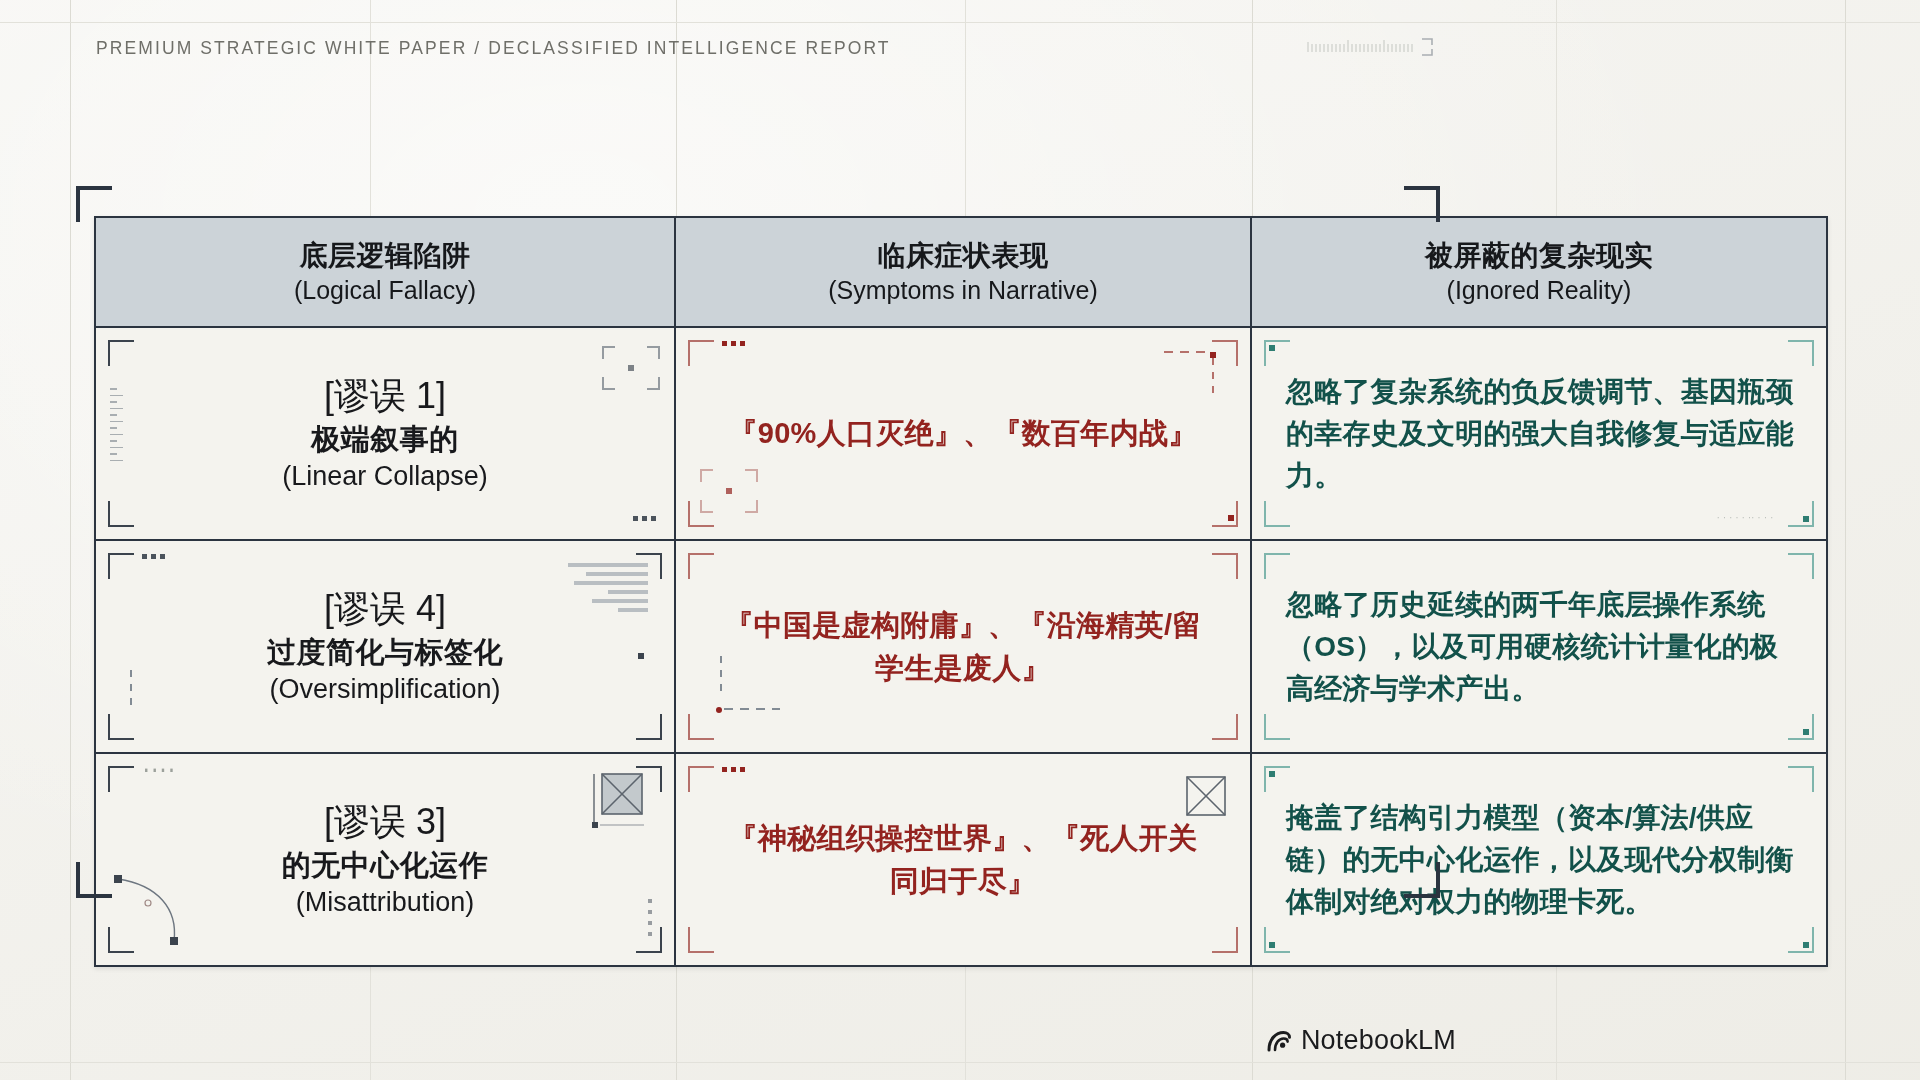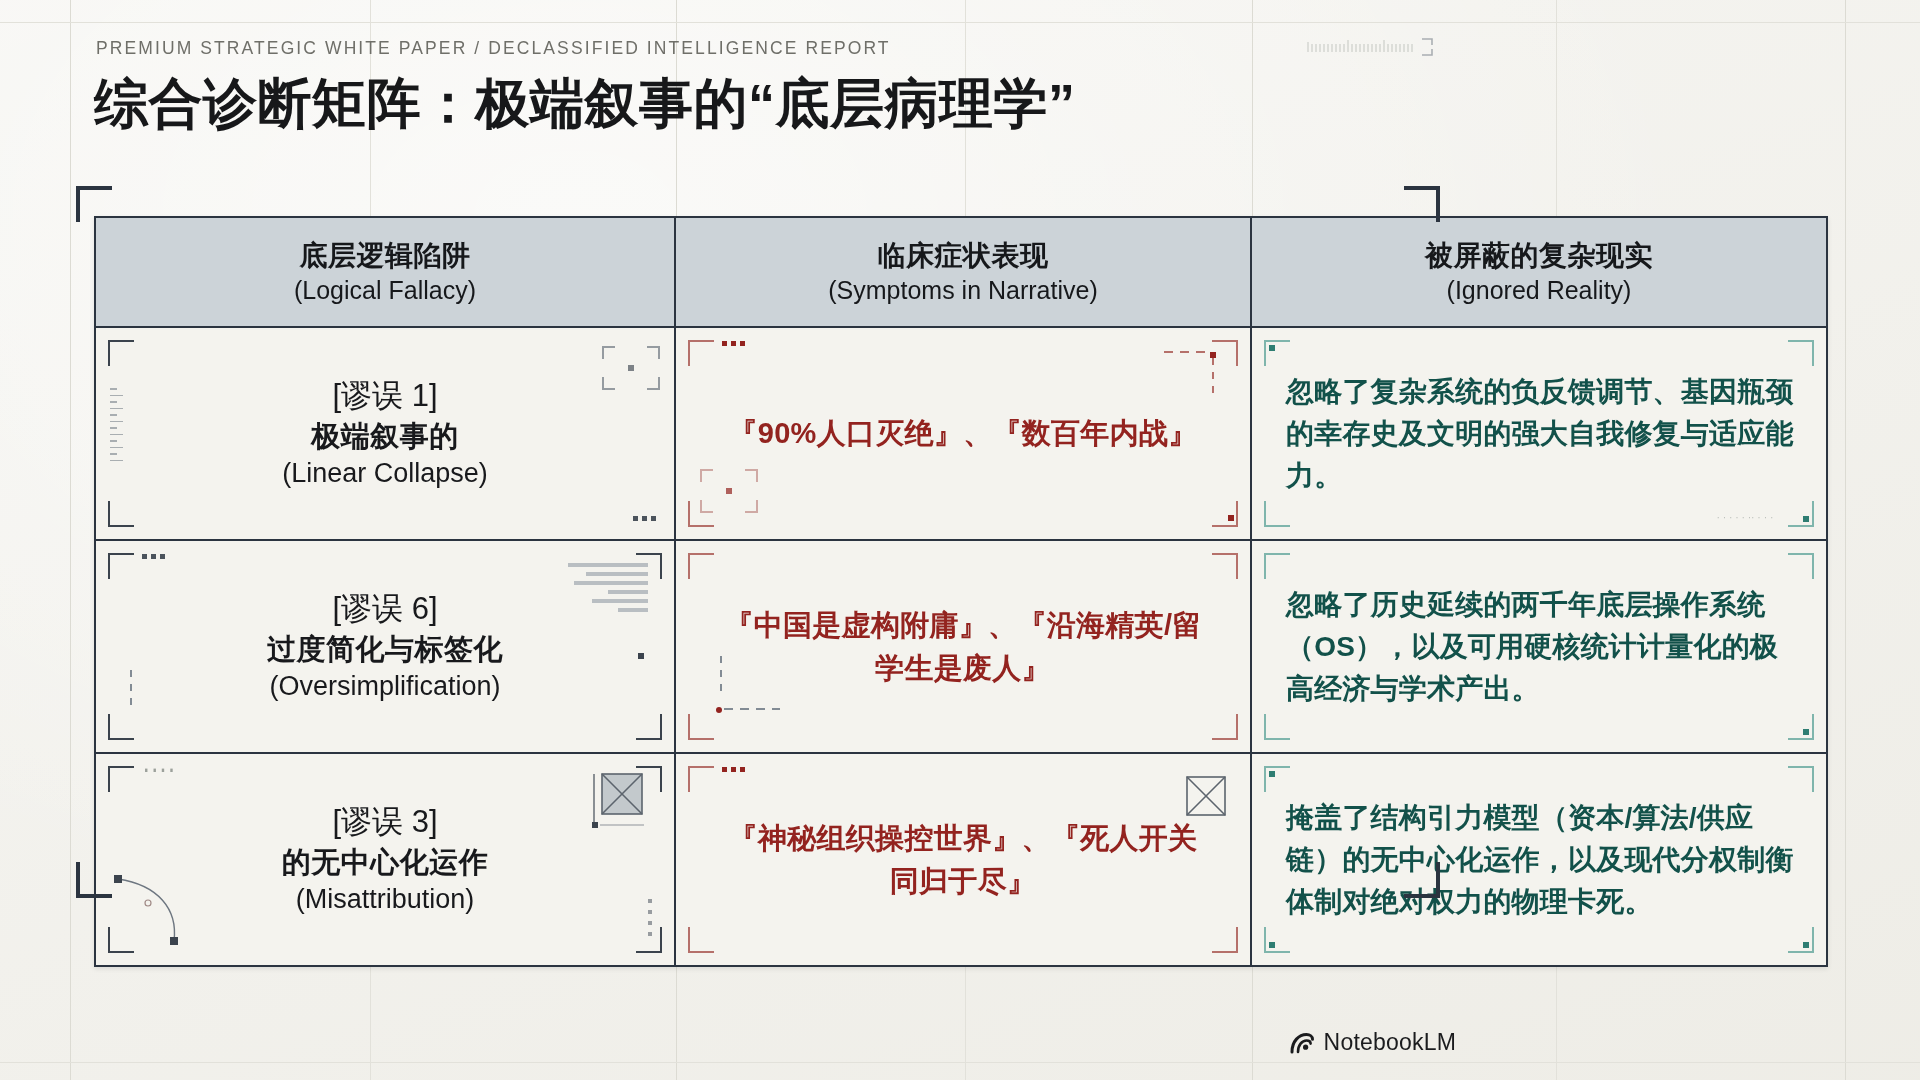--- a/index.html
+++ b/index.html
@@ -153,21 +153,21 @@
     padding: 26px 30px;
     background: #f4f3ee;
   }
 
   
   .cell-fallacy {
     text-align: center;
     color: #18191c;
   }
   .fallacy-tag {
-    font-size: 31px;
+    font-size: 36px;
     font-weight: 400;
     line-height: 1.3;
   }
   .fallacy-cn {
     font-size: 29px;
     font-weight: 700;
     line-height: 1.35;
     letter-spacing: 0.5px;
   }
   .fallacy-en {
@@ -349,21 +349,21 @@
   .brand {
     position: absolute;
     right: 60px;
     bottom: 24px;
     display: flex;
     align-items: center;
     gap: 9px;
     z-index: 6;
   }
   .brand-name {
-    font-size: 23px;
+    font-size: 27px;
     color: #1b1c1e;
     letter-spacing: 0.2px;
     font-weight: 400;
   }
 </style>
 </head>
 <body>
 
 <div id="paper-tone"></div>
 
@@ -375,21 +375,20 @@
   <div class="vline strong" style="left:1252px"></div>
   <div class="vline" style="left:1556px"></div>
   <div class="vline strong" style="left:1845px"></div>
   <div class="hline" style="top:22px"></div>
   <div class="hline" style="top:1062px"></div>
 </div>
 
 <div id="page">
 
   <div class="eyebrow">PREMIUM STRATEGIC WHITE PAPER / DECLASSIFIED INTELLIGENCE REPORT</div>
-  <h1 class="page-title">综合诊断矩阵：极端叙事的“底层病理学”</h1>
 
   <svg class="ruler-deco" viewBox="0 0 130 22">
     <g stroke="#9aa09a" stroke-width="1">
       <line x1="2" y1="6" x2="2" y2="16"></line>
         <line x1="6" y1="8" x2="6" y2="16"></line>
       <line x1="10" y1="8" x2="10" y2="16"></line>
         <line x1="14" y1="8" x2="14" y2="16"></line>
       <line x1="18" y1="8" x2="18" y2="16"></line>
         <line x1="22" y1="8" x2="22" y2="16"></line>
       <line x1="26" y1="8" x2="26" y2="16"></line>
@@ -532,21 +531,21 @@
           <span class="bars-deco" style="right:26px; top:22px; width:86px;">
             <i style="width:80px"></i>
               <i style="width:62px"></i>
               <i style="width:74px"></i>
             <i style="width:40px"></i>
               <i style="width:56px"></i>
               <i style="width:30px"></i>
           </span>
           <span class="brk-dot" style="right:30px; top:112px;"></span>
           <span class="dash-vert gray" style="left:34px; bottom:40px; height:42px;"></span>
-          <div class="fallacy-tag">[谬误 6]</div>
+          <div class="fallacy-tag">[谬误 4]</div>
           <div class="fallacy-cn">过度简化与标签化</div>
           <div class="fallacy-en">(Oversimplification)</div>
         </td>
 
         <td class="cell-symptom bk-red">
           <span class="cbrk tl"></span>
           <span class="cbrk tr"></span>
           <span class="cbrk bl"></span>
           <span class="cbrk br"></span>
           <span class="dash-vert gray" style="left:44px; bottom:58px; height:38px;"></span>

